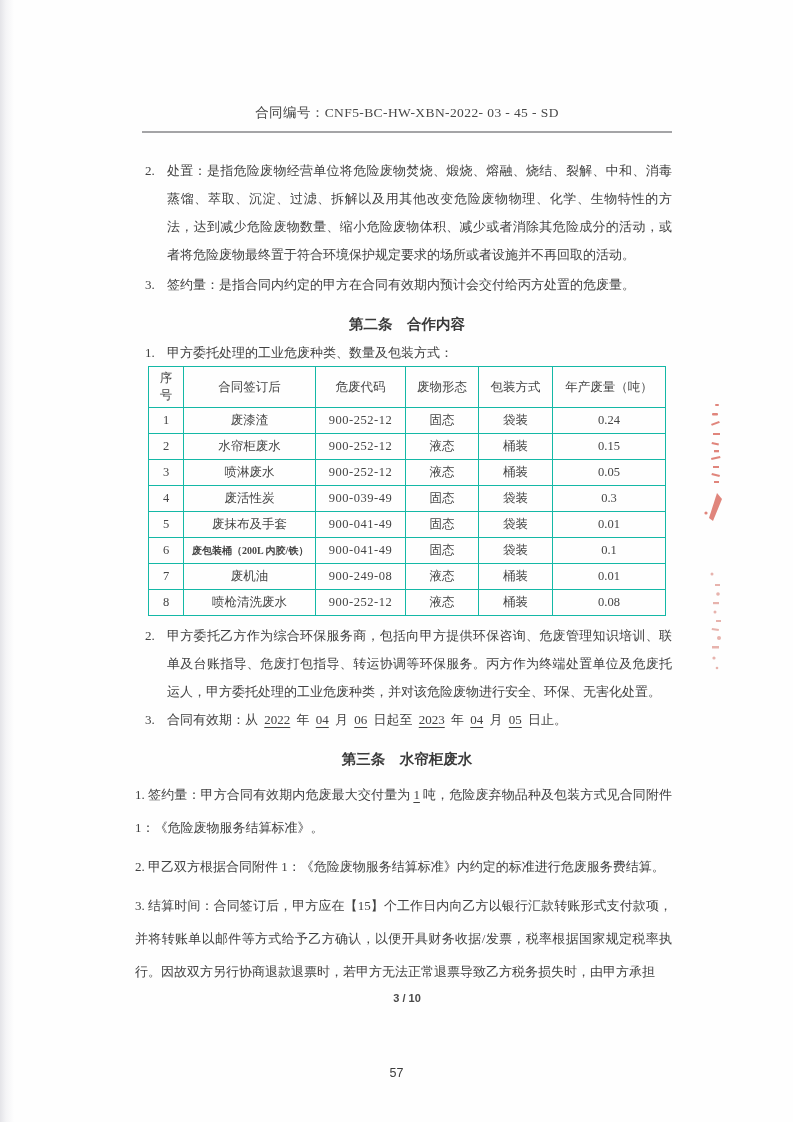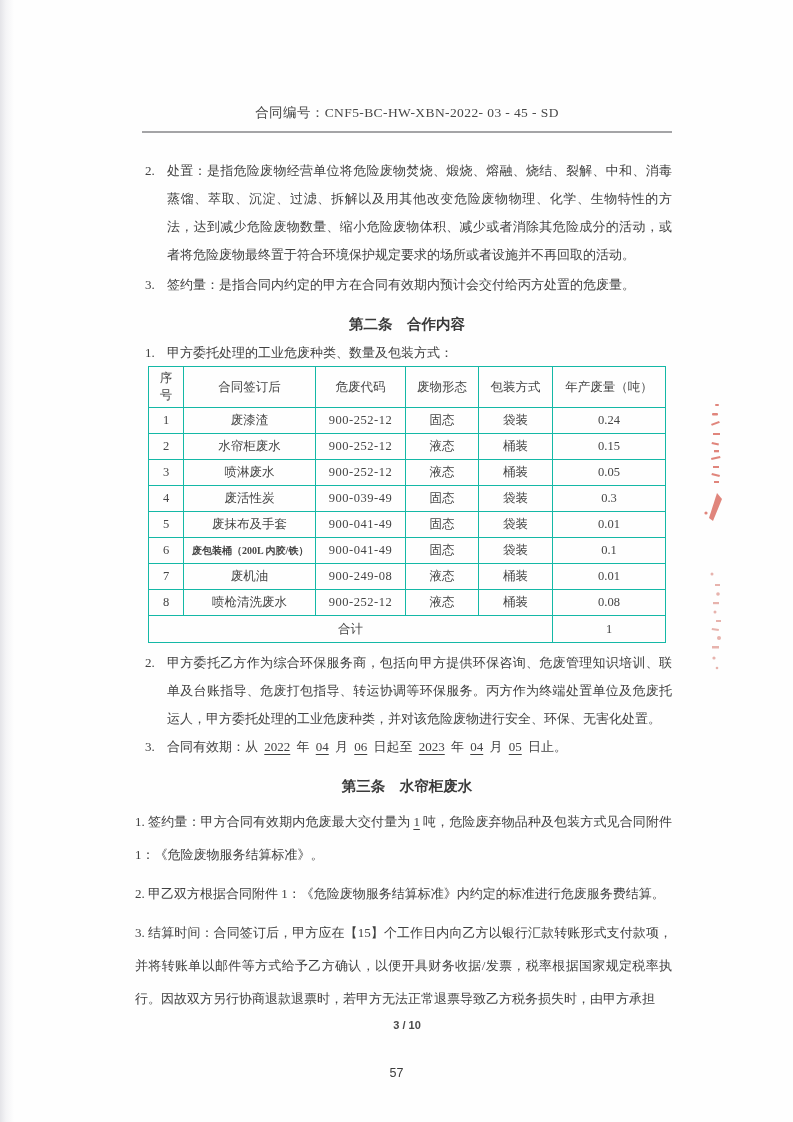--- a/index.html
+++ b/index.html
@@ -172,24 +172,20 @@
           <td>桶装</td>
           <td>0.01</td>
         </tr>
         <tr>
           <td>8</td>
           <td>喷枪清洗废水</td>
           <td class="code">900-252-12</td>
           <td>液态</td>
           <td>桶装</td>
           <td>0.08</td>
-        </tr>
-        <tr class="total">
-          <td colspan="5">合计</td>
-          <td>1</td>
         </tr>
       </tbody>
     </table>
 
     <div class="para hang after-table">
       <span class="num">2.</span>
       <span>甲方委托乙方作为综合环保服务商，包括向甲方提供环保咨询、危废管理知识培训、联单及台账指导、危废打包指导、转运协调等环保服务。丙方作为终端处置单位及危废托运人，甲方委托处理的工业危废种类，并对该危险废物进行安全、环保、无害化处置。</span>
     </div>
 
     <div class="para hang">

